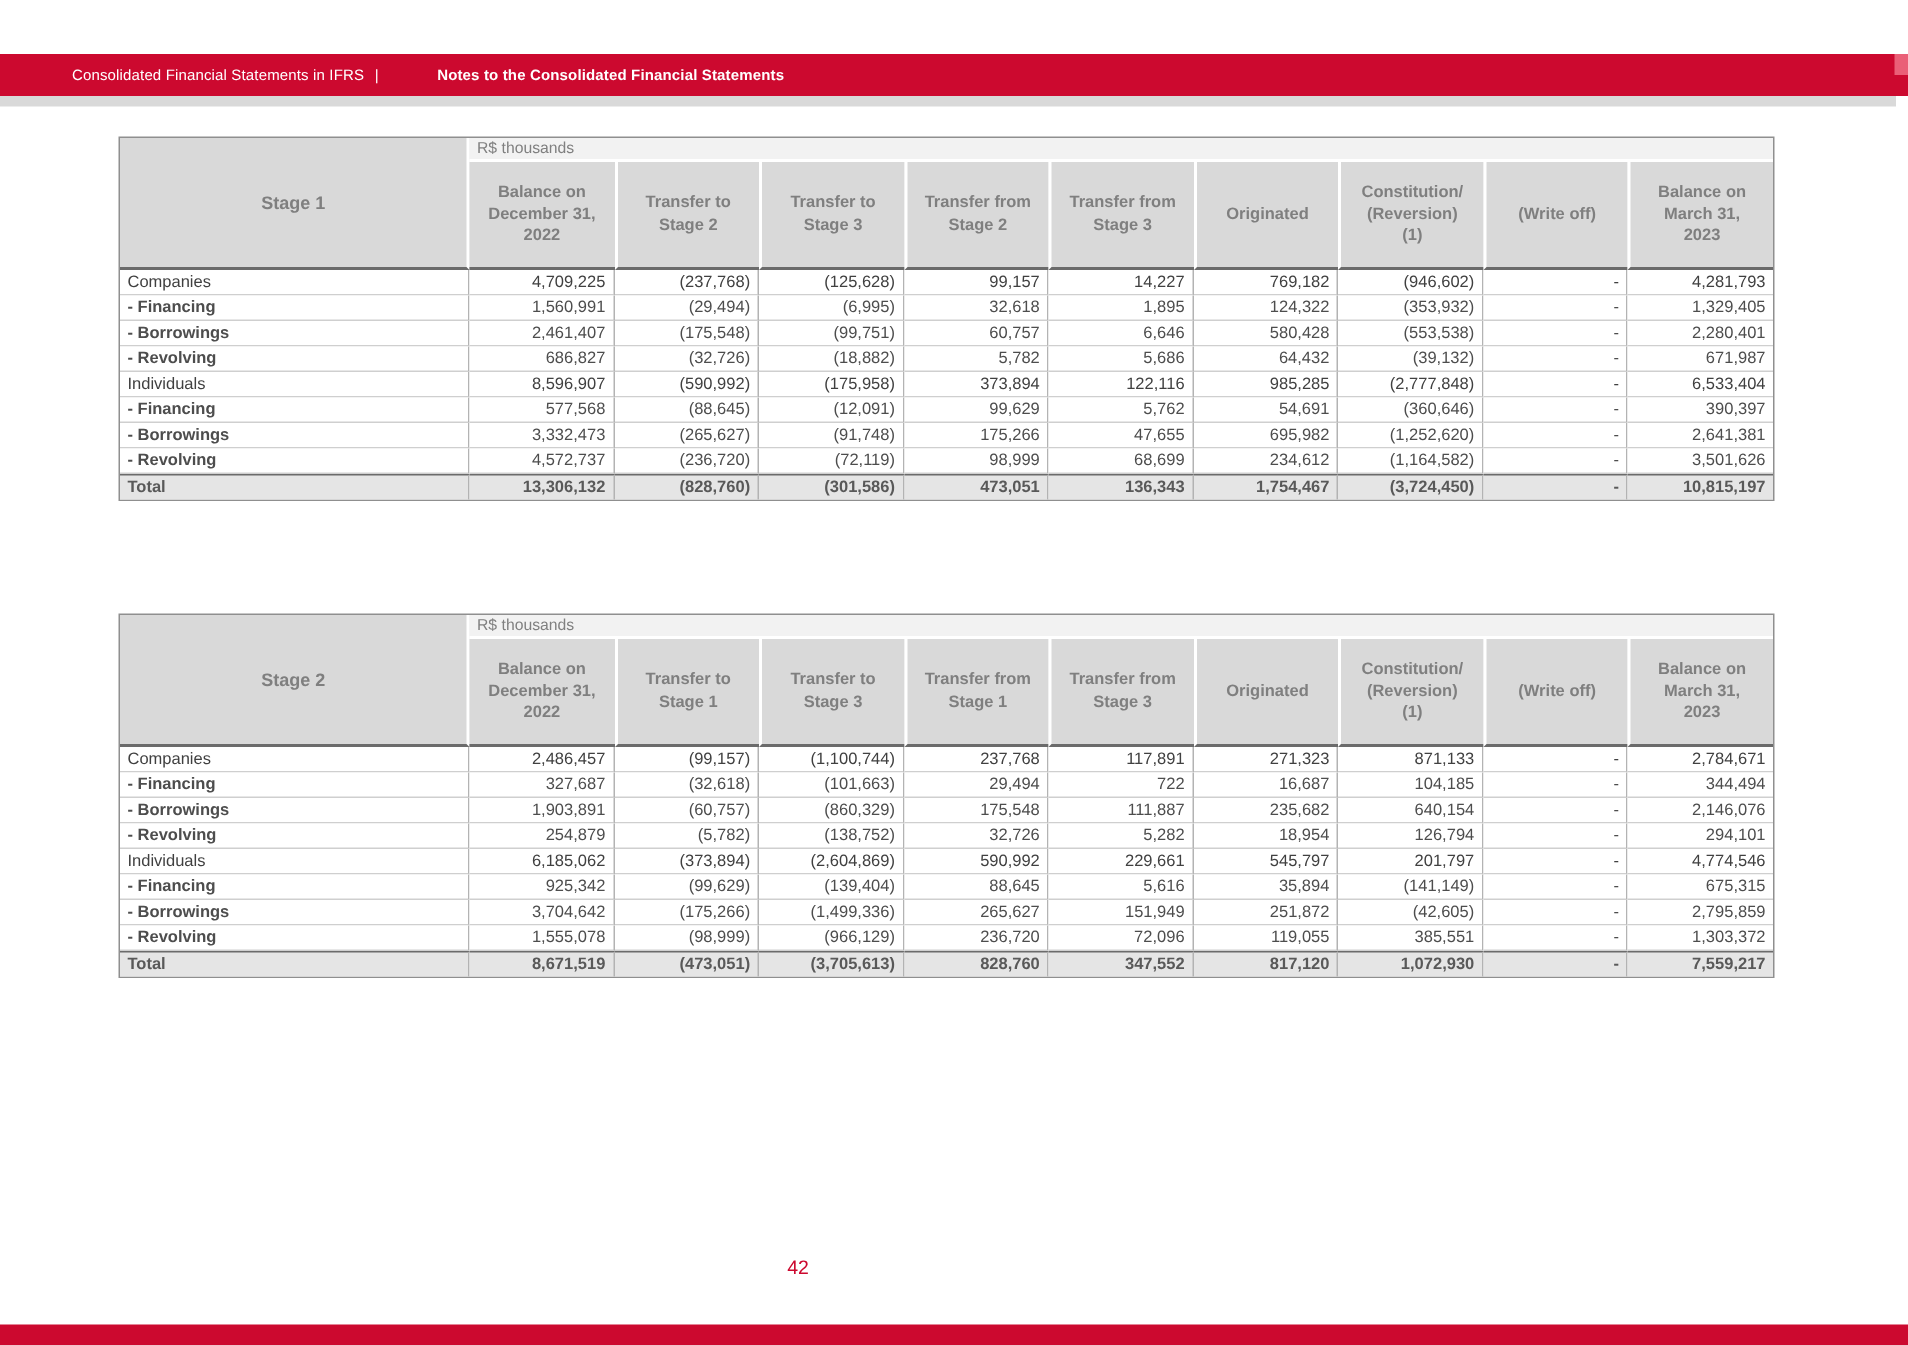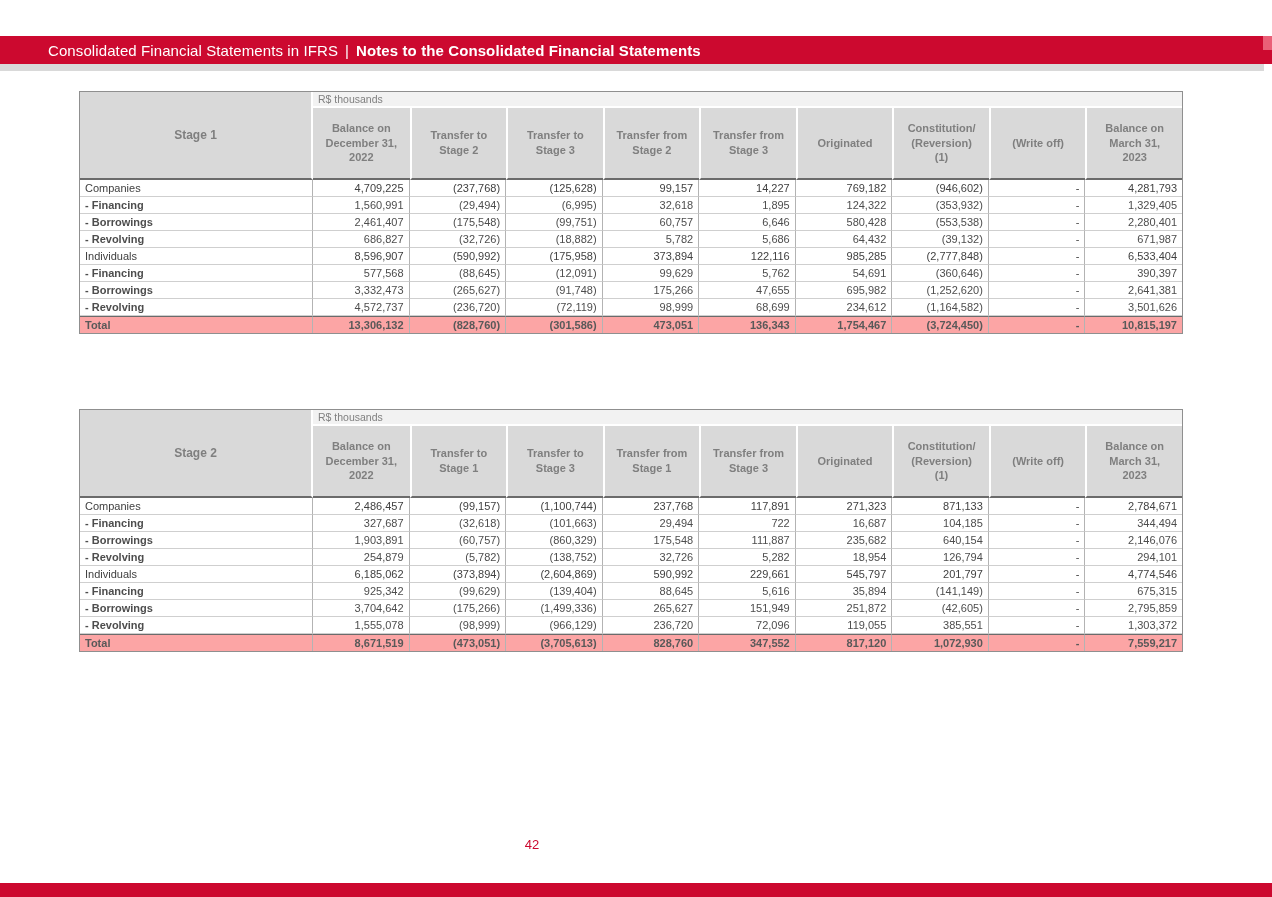--- a/index.html
+++ b/index.html
@@ -13,25 +13,25 @@
   }
 
   
   .banner {
     position: absolute; left: 0; top: 36px;
     width: 1272px; height: 28px;
     background: #cc092f;
     color: #ffffff;
     display: flex; align-items: center;
     padding-left: 48px;
-    font-size: 15px;
+    font-size: 10px;
     letter-spacing: 0.1px;
   }
   .banner .sep { margin: 0 7px; font-weight: 400; }
-  .banner .bold-part { font-weight: 700; }
+  .banner .bold-part { font-weight: 700; margin-left: 32px; }
   .banner-corner {
     position: absolute; right: 0; top: 36px;
     width: 9px; height: 14px;
     background: #ea5f77;
   }
   .banner-shadow {
     position: absolute; left: 0; top: 64px;
     width: 1264px; height: 7px;
     background: #d9d9d9;
   }
@@ -93,21 +93,21 @@
     border-bottom: 1px solid #cfcfcf;
     border-right: 1px solid #b3b3b3;
     background: #ffffff;
   }
   tbody td:last-child { border-right: none; }
   tbody td.label { text-align: left; padding-left: 5px; font-weight: bold; }
   tbody td.num { text-align: right; padding-right: 5px; }
 
   tbody tr.bold td { font-weight: 400; color: #404040; }
   tbody tr.total td {
-    background: #fca5a5;
+    background: #e5e5e5;
     font-weight: 700;
     color: #595959;
     border-top: 1px solid #6b6b6b;
     border-bottom: none;
     margin-left: 16px;
   }
 
   
   .page-number {
     position: absolute; left: 0; top: 837px;

